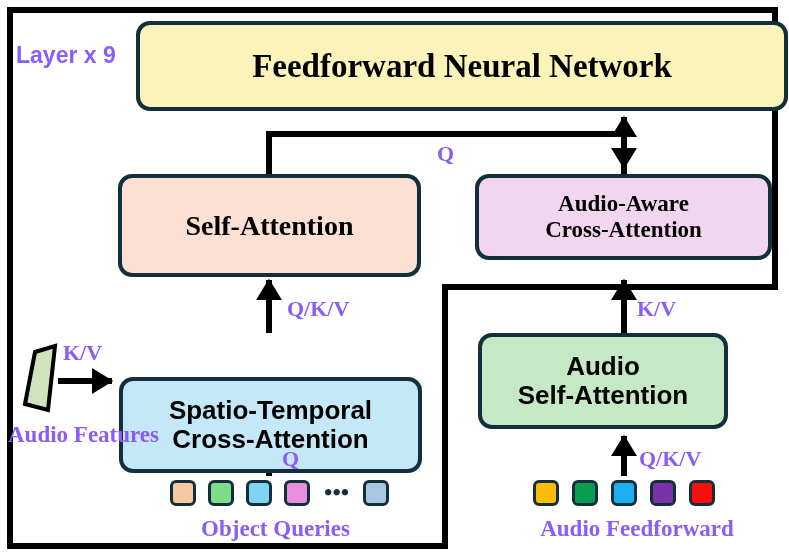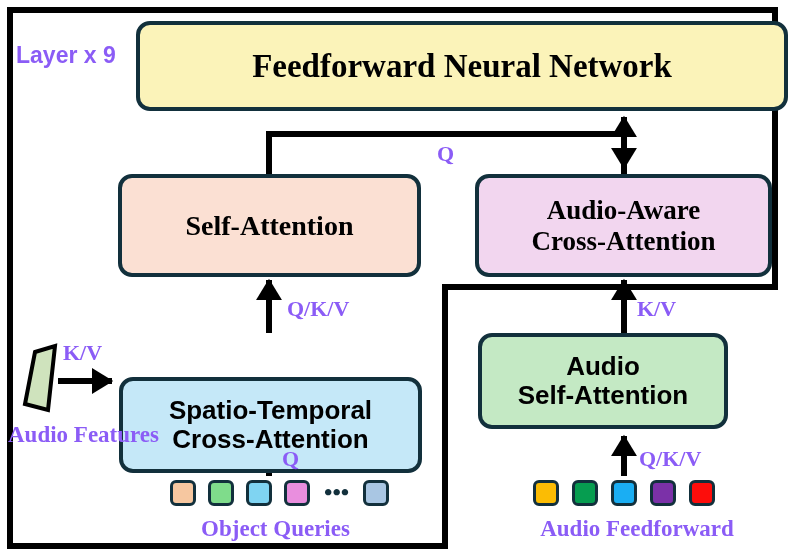--- a/index.html
+++ b/index.html
@@ -46,23 +46,23 @@
     background: #fbf3b9;
     font-size: 33px;
     margin-left: 16px;
   }
   #obj-sa {
     left: 118px; top: 174px; width: 303px; height: 103px;
     background: #fbe0d3;
     font-size: 28px;
   }
   #aud-xa {
-    left: 475px; top: 174px; width: 297px; height: 103px;
+    left: 475px; top: 174px; width: 297px; height: 86px;
     background: #f2d6ef;
-    font-size: 27px;
+    font-size: 23px;
     font-family: Liberation Serif, serif;
   }
   #st-xa {
     left: 119px; top: 333px; width: 303px; height: 96px;
     background: #c5e8f8;
     font-size: 26px;
   }
   #aud-sa {
     left: 478px; top: 333px; width: 250px; height: 96px;
     background: #c4e9c4;

